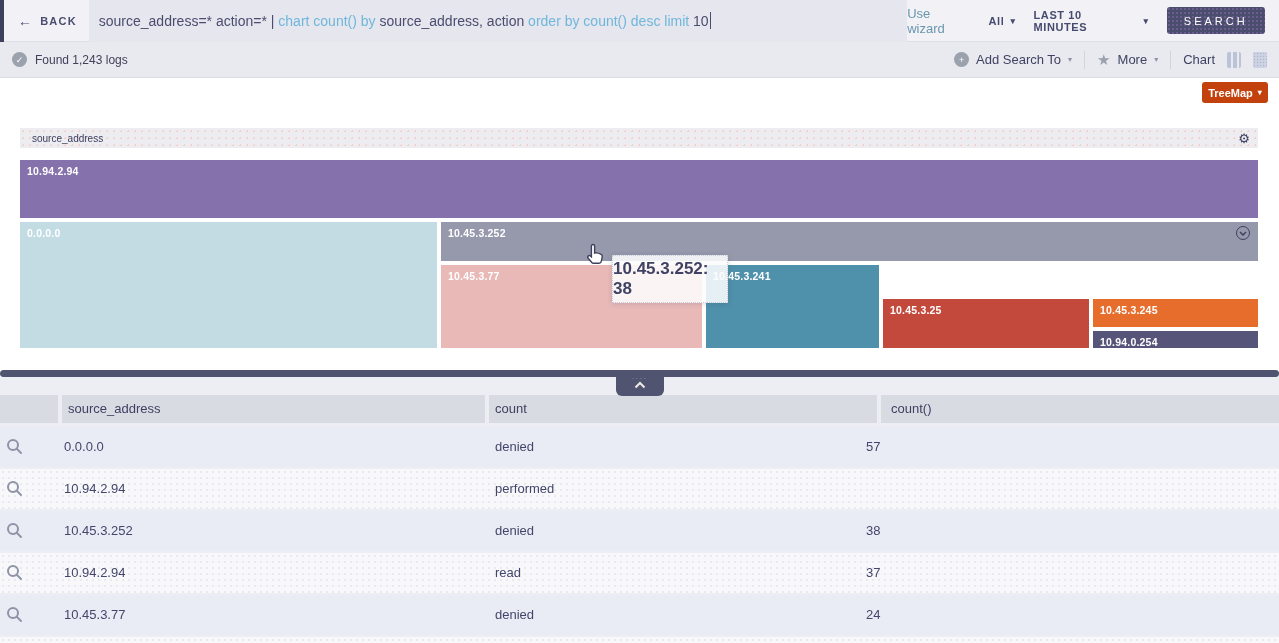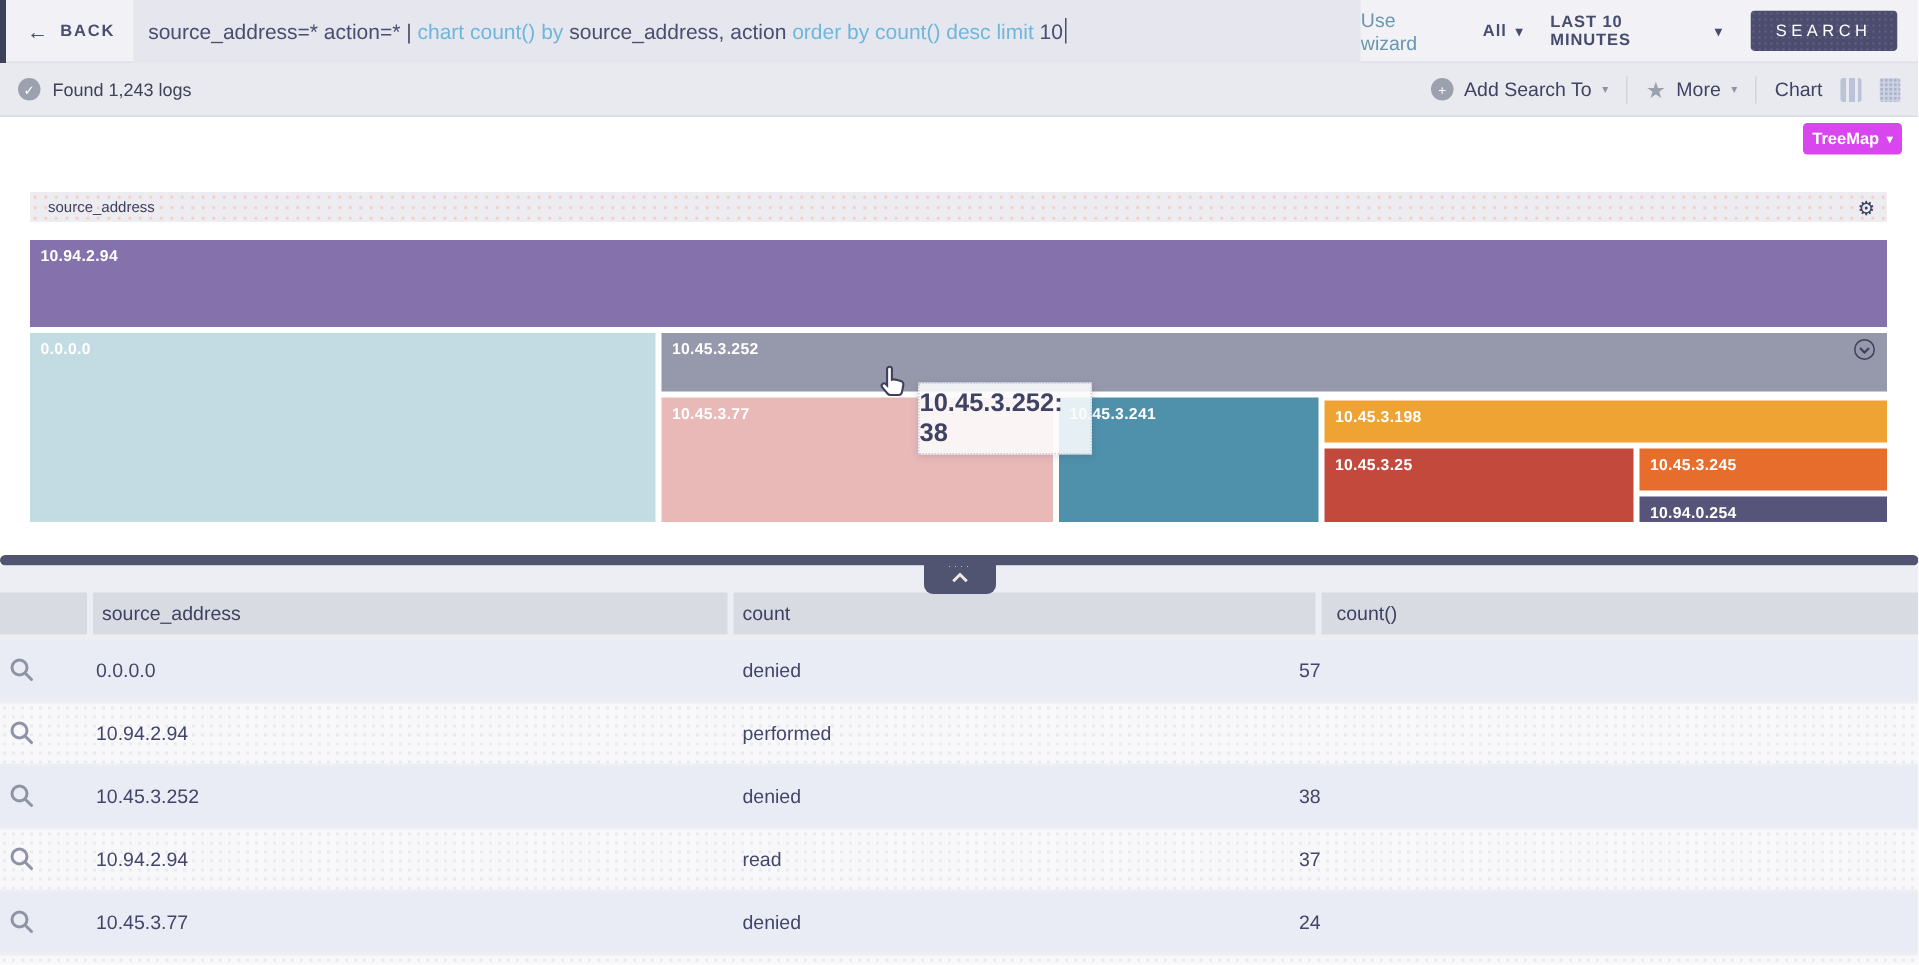--- a/index.html
+++ b/index.html
@@ -42,21 +42,21 @@
   .star-icon { color:#9ba1ad; font-size:15px; }
   .vdiv { width:1px; height:18px; background:#d2d4dd; }
   .chart-label { color:#3f4262; font-size:13px; }
   .mini-icon { width:14px; height:16px; border-radius:2px; display:inline-block; cursor:pointer; }
   .mini-icon.bars { background:repeating-linear-gradient(90deg,#bcc3d8 0 4px,#e9eaef 4px 6px); }
   .mini-icon.grid { background-color:#ccd2e2;
                     background-image:radial-gradient(#aab2cc 1px, transparent 1px); background-size:3px 3px; }
 
   
   .content { position:absolute; left:0; top:78px; width:1279px; height:292px; background:#fff; }
-  .treemap-btn { position:absolute; left:1202px; top:4px; width:66px; height:21px; background:#d946ef;
+  .treemap-btn { position:absolute; left:1202px; top:4px; width:66px; height:21px; background:#c2410c;
                  border:none; border-radius:3px; color:#fff; font-size:11px; font-weight:bold;
                  display:flex; align-items:center; justify-content:center; gap:5px; cursor:pointer; font-family:inherit; }
   .treemap-btn .chev { color:#fff; font-size:8px; }
   .tm-header { position:absolute; left:20px; top:50px; width:1238px; height:20px; background:#ececf1;
                background-image:radial-gradient(#f2cfc7 1px, transparent 1px); background-size:7px 7px;
                display:flex; align-items:center; color:#3d4060; font-size:10px; padding:0 8px 0 12px; }
   .gear { margin-left:auto; color:#3e4161; font-size:13px; cursor:pointer; line-height:1; }
   .treemap { position:absolute; left:20px; top:82px; width:1238px; height:188px; }
   .tm-node { position:absolute; overflow:hidden; }
   .tm-label { position:absolute; left:7px; top:5px; color:#fff; font-size:10.5px; font-weight:bold; letter-spacing:.2px; }
@@ -178,24 +178,20 @@
     </span>
   </div>
         <div class="tm-node" style="left: 421px; top: 105px; width: 261px; height: 83px; background: rgb(233, 185, 184);">
     <span class="tm-label">10.45.3.77</span>
 
   </div>
         <div class="tm-node" style="left: 686px; top: 105px; width: 173px; height: 83px; background: rgb(79, 144, 170);">
     <span class="tm-label">10.45.3.241</span>
 
   </div>
-        <div class="tm-node" style="left: 863px; top: 107px; width: 375px; height: 28px; background: rgb(238, 163, 50);">
-    <span class="tm-label">10.45.3.198</span>
-
-  </div>
         <div class="tm-node" style="left: 863px; top: 139px; width: 206px; height: 49px; background: rgb(196, 73, 61);">
     <span class="tm-label">10.45.3.25</span>
 
   </div>
         <div class="tm-node" style="left: 1073px; top: 139px; width: 165px; height: 28px; background: rgb(231, 109, 45);">
     <span class="tm-label">10.45.3.245</span>
 
   </div>
         <div class="tm-node" style="left: 1073px; top: 171px; width: 165px; height: 17px; background: rgb(87, 84, 121);">
     <span class="tm-label">10.94.0.254</span>

